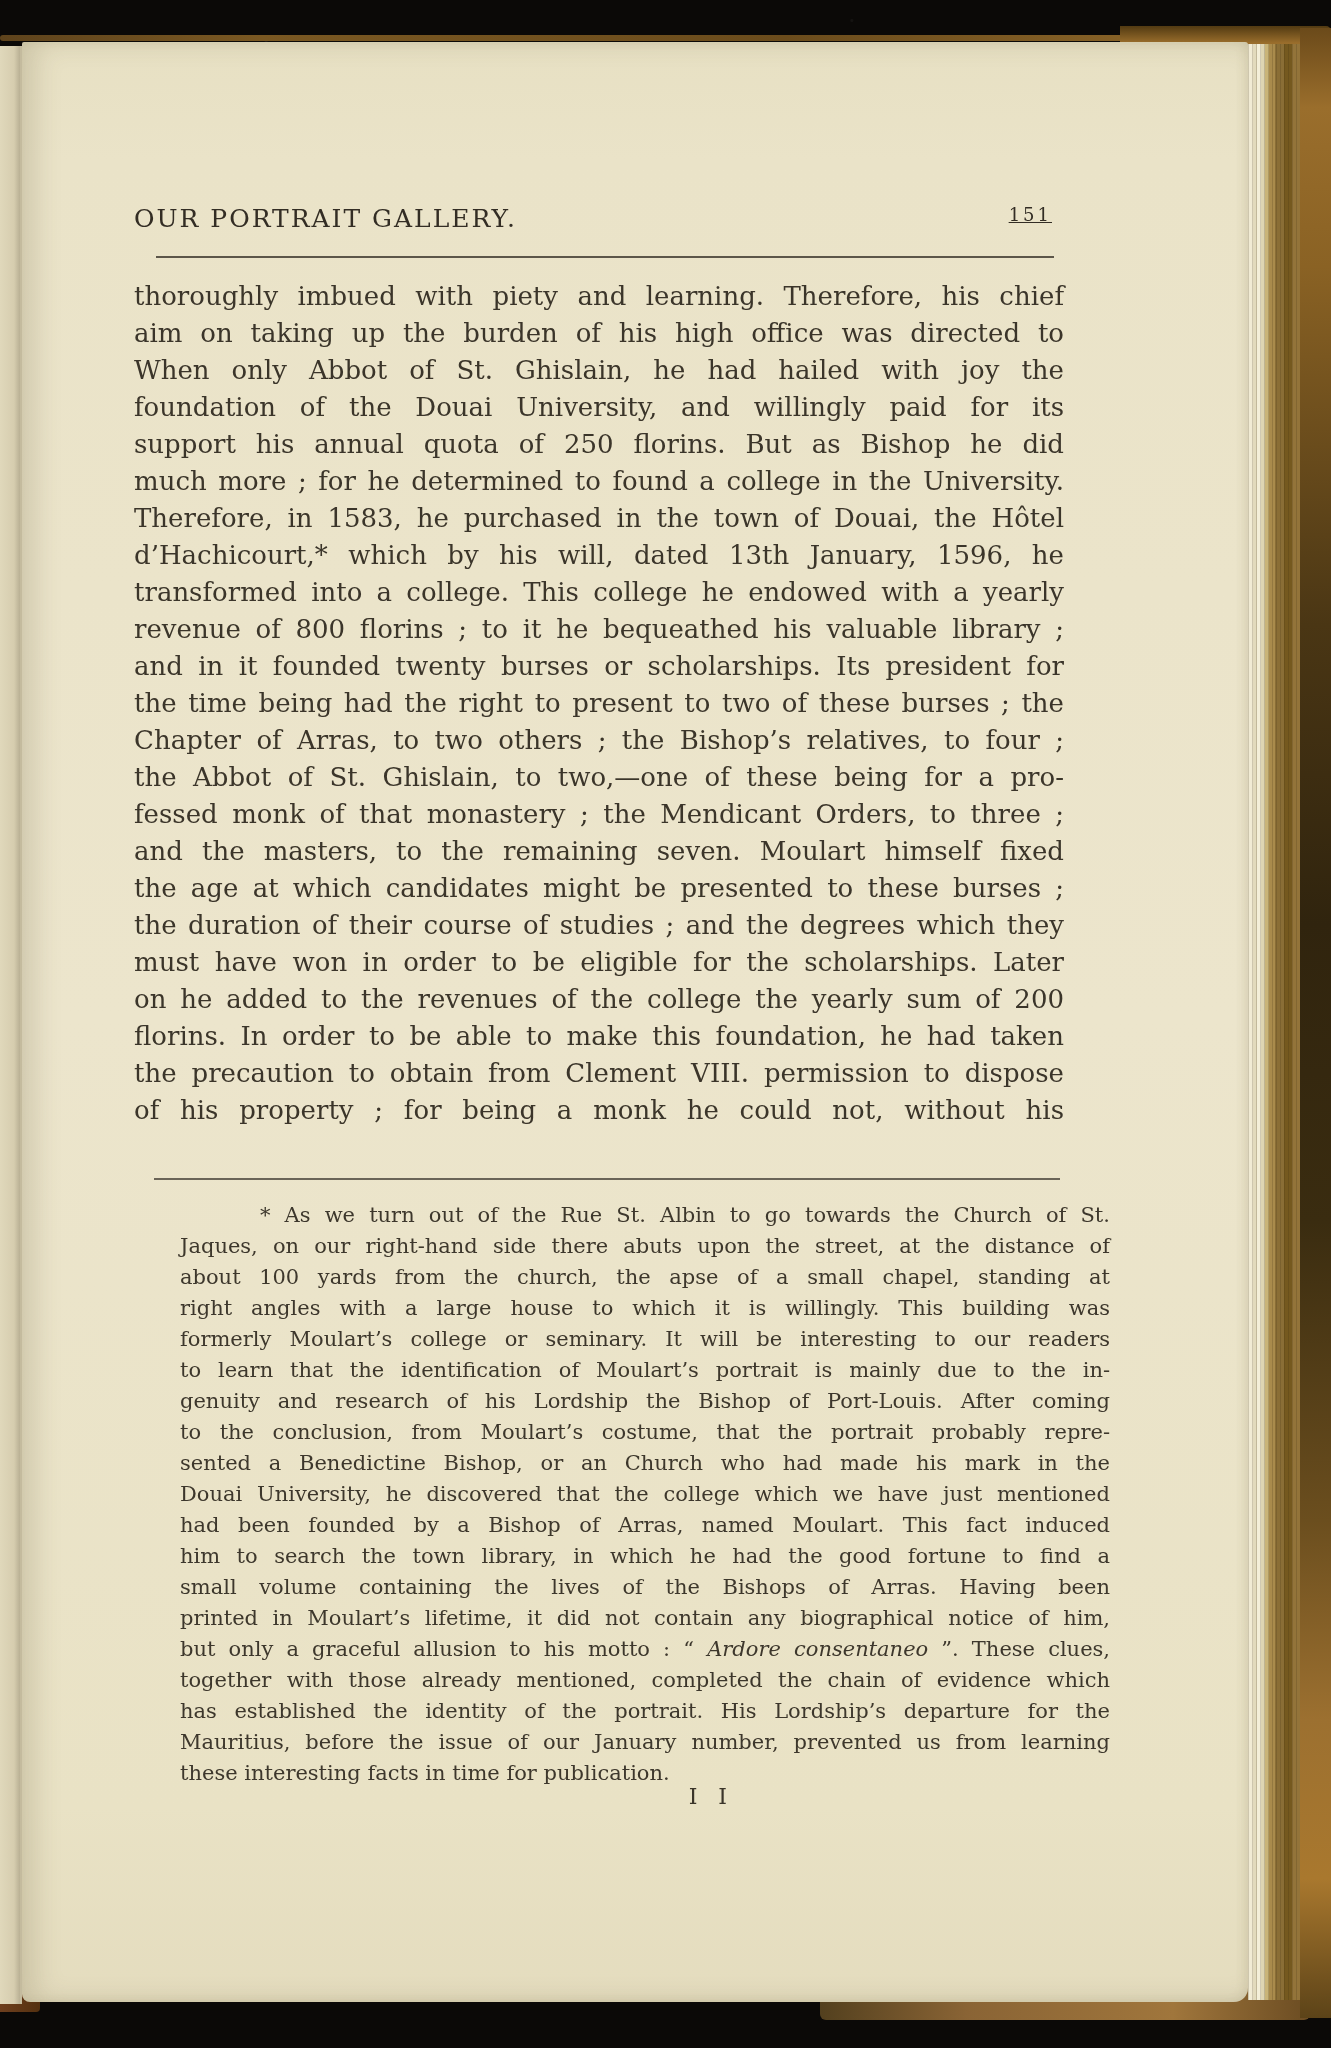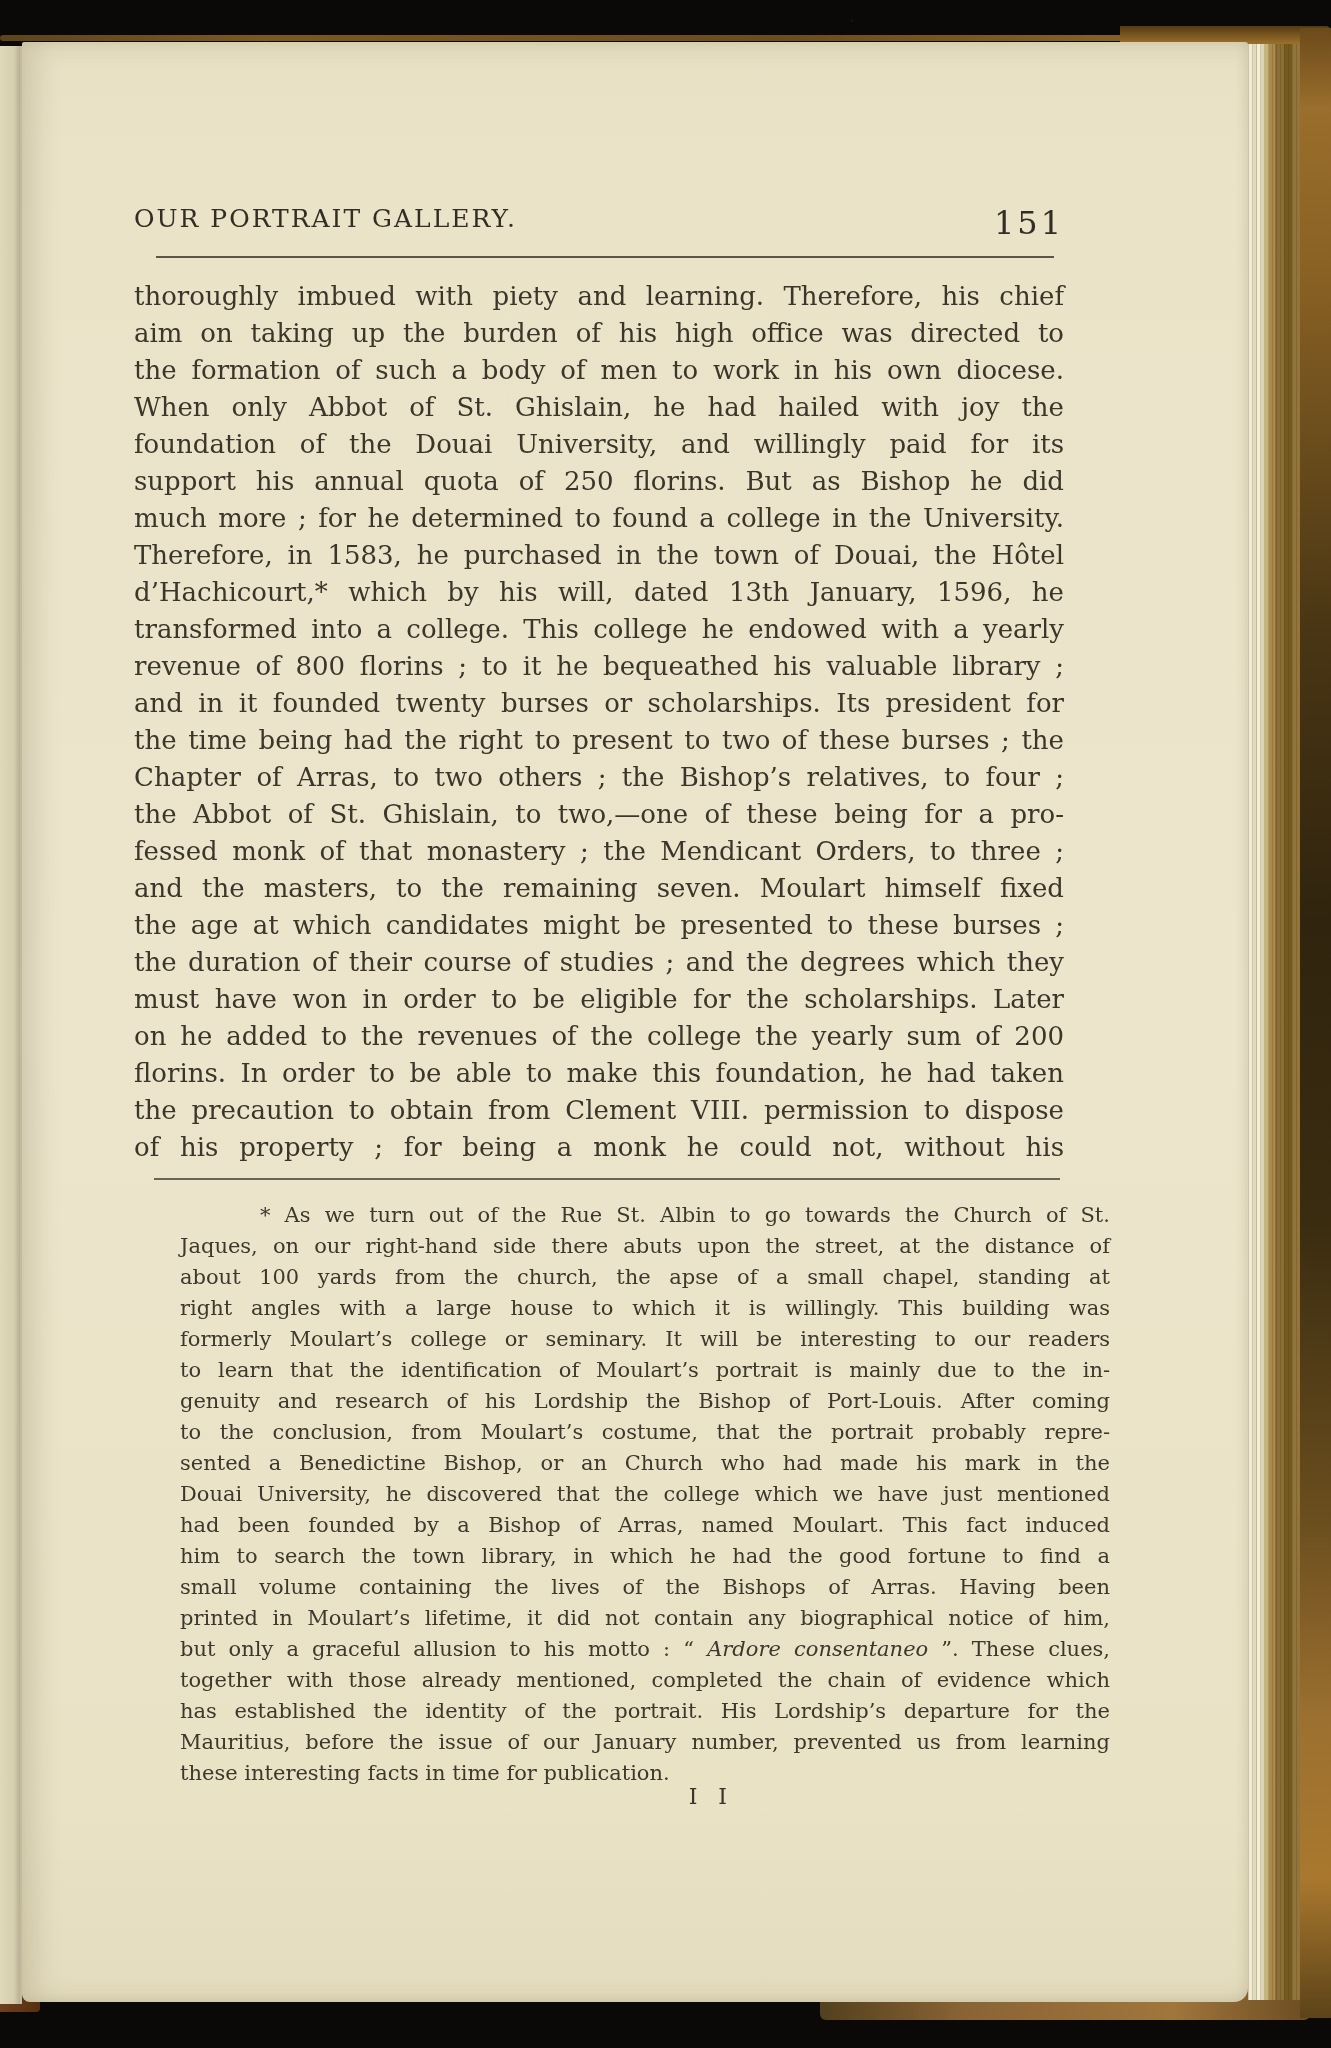--- a/index.html
+++ b/index.html
@@ -50,21 +50,21 @@
   
   .leather-edge{position:absolute;left:1300px;top:28px;width:31px;height:1990px;
     background:linear-gradient(180deg,
       #6b4a1a 0%,#9a6e2c 4%,#8a6224 12%,#4a3614 30%,#30240e 45%,
       #3a2c10 60%,#6b4e1e 75%,#9c7030 85%,#a9782e 93%,#5c4318 100%);}
   
   .print{position:absolute;left:112px;top:0;width:930px;height:100%;color:#3a342a;}
   .header-row{position:absolute;left:0;top:162px;width:100%;height:34px;}
   .running-title{position:absolute;left:0;right:0;text-align:left;
     font-size:25px;letter-spacing:2px;color:#332d24;}
-  .folio{position:absolute;right:0;top:0;font-size:32px;letter-spacing:3px;color:#332d24;}
+  .folio{position:absolute;right:12px;top:0;font-size:18px;letter-spacing:3px;color:#332d24;text-decoration:underline;}
   .header-rule{position:absolute;left:22px;top:214px;width:898px;height:2px;
     background:#433d33;opacity:.85;}
   .body-text{position:absolute;left:0;top:236px;width:100%;
     font-size:26px;line-height:37px;color:#3b352a;}
   .tline{width:100%;}
   .just{text-align:justify;text-align-last:justify;}
   .footnote-rule{position:absolute;left:20px;top:1136px;width:906px;height:2px;
     background:#4a443a;opacity:.8;}
   .footnote-text{position:absolute;left:0;top:1158px;width:100%;
     font-size:21px;line-height:31px;color:#3d372c;margin-left:46px;}
@@ -92,21 +92,20 @@
       <div class="header-row">
         <div class="running-title">OUR PORTRAIT GALLERY.</div>
         <div class="folio">151</div>
       </div>
 
       <div class="header-rule"></div>
 
       <div class="body-text" id="body-text">
           <div class="tline just">thoroughly imbued with piety and learning.  Therefore, his chief</div>
           <div class="tline just">aim on taking up the burden of his high office was directed to</div>
-          <div class="tline just">the formation of such a body of men to work in his own diocese.</div>
           <div class="tline just">When only Abbot of St. Ghislain, he had hailed with joy the</div>
           <div class="tline just">foundation of the Douai University, and willingly paid for its</div>
           <div class="tline just">support his annual quota of 250 florins.  But as Bishop he did</div>
           <div class="tline just">much more ; for he determined to found a college in the University.</div>
           <div class="tline just">Therefore, in 1583, he purchased in the town of Douai, the Hôtel</div>
           <div class="tline just">d’Hachicourt,* which by his will, dated 13th January, 1596, he</div>
           <div class="tline just">transformed into a college.  This college he endowed with a yearly</div>
           <div class="tline just">revenue of 800 florins ; to it he bequeathed his valuable library ;</div>
           <div class="tline just">and in it founded twenty burses or scholarships.  Its president for</div>
           <div class="tline just">the time being had the right to present to two of these burses ; the</div>

